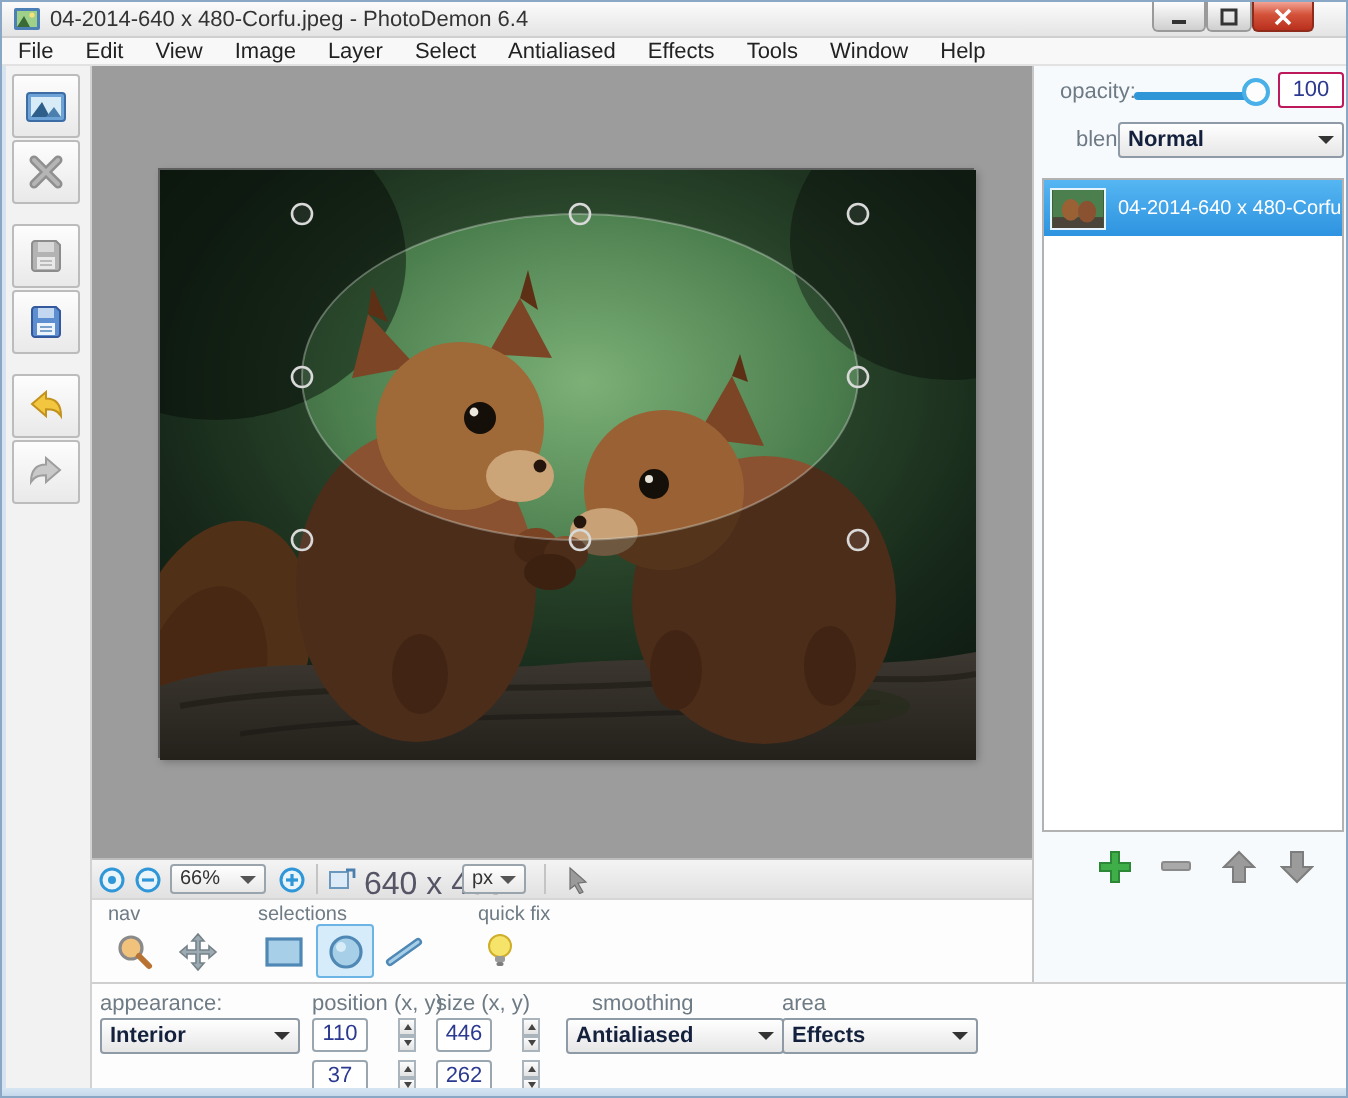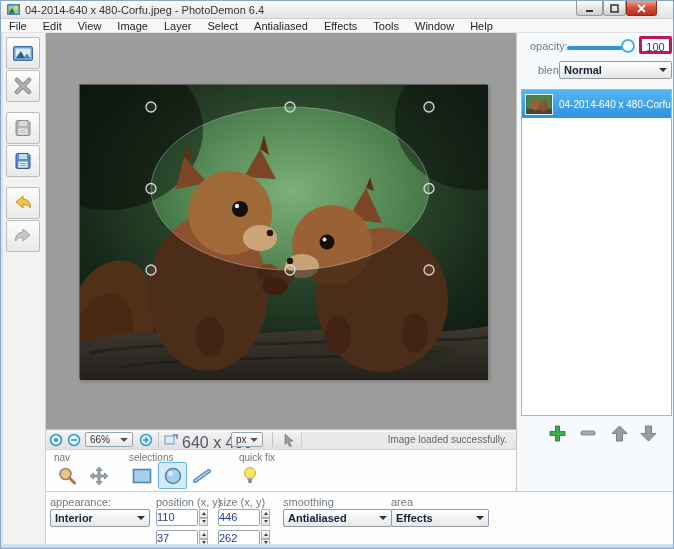--- a/index.html
+++ b/index.html
@@ -49,21 +49,21 @@
     padding-right:6px; color:#666; }
 
   
   .layers-panel { position:absolute; left:515px; top:32px; width:159px; height:458px;
     background:#f7fafc; border-left:1px solid #c6c6c6; font-size:11px; color:#6e7b85; }
   .slider-track { position:absolute; left:50px; top:13px; width:63px; height:4px;
     border-radius:2px; background:#2f96d8; cursor:pointer; }
   .slider-thumb { position:absolute; left:104px; top:6px; width:14px; height:14px;
     border-radius:50%; background:#fdfdfd; border:2px solid #49b0e8; cursor:pointer; }
   .value-box { position:absolute; left:122px; top:3px; width:33px; height:18px; background:#fff;
-    border:3px solid #be185d; border-radius:2px; text-align:center; line-height:16px;
+    border:1px solid #be185d; border-radius:2px; text-align:center; line-height:16px;
     color:#2b3990; font-size:11px; }
   .dropdown { background:linear-gradient(#ffffff,#e6e6e6); border:1px solid #8e9aa5; border-radius:2px;
     display:flex; align-items:center; font-size:11px; font-weight:600; color:#14213d;
     padding:0 4px; cursor:pointer; position:absolute; height:18px; }
   .dd-arrow { margin-left:auto; width:0; height:0; border-left:4px solid transparent;
     border-right:4px solid transparent; border-top:4px solid #333; }
   .layer-list { position:absolute; left:4px; top:56px; width:151px; height:327px; background:#fff;
     border:1px solid #b2b2b2; overflow:hidden; }
   .layer-item { height:28px; background:linear-gradient(#55b6f2,#2e93e0); display:flex;
     align-items:center; cursor:pointer; }
@@ -78,22 +78,22 @@
   .group-label { position:absolute; top:2px; }
   .pd-tool { position:absolute; top:12px; width:29px; height:27px; display:flex; align-items:center;
     justify-content:center; border:1px solid transparent; border-radius:2px; cursor:pointer; }
   .pd-tool.active { background:#d6ecfa; border-color:#6cb4e4; }
 
   
   .options-panel { position:absolute; left:45px; top:490px; width:629px; height:53px;
     background:#fdfdfd; border-top:1px solid #cfcfcf; font-size:11px; color:#6e7b85; }
   .opt-label { position:absolute; top:4px; }
   .spinner { position:absolute; width:52px; height:17px; }
-  .spinner .num { position:absolute; left:0; top:0; width:42px; height:17px; background:#fff;
-    border:1px solid #9aa7b0; border-radius:2px; text-align:left; line-height:15px;
+  .spinner .num { position:absolute; left:0; top:0; width:28px; height:17px; background:#fff;
+    border:1px solid #9aa7b0; border-radius:2px; text-align:center; line-height:15px;
     color:#2b3990; font-size:11px; }
   .spin-btns { position:absolute; left:43px; top:0; width:9px; height:17px; display:flex;
     flex-direction:column; }
   .spin-btns div { flex:1; background:linear-gradient(#fcfcfc,#e3e3e3); border:1px solid #aab4bc;
     display:flex; align-items:center; justify-content:center; cursor:pointer; }
   .tri-up { width:0; height:0; border-left:2.5px solid transparent; border-right:2.5px solid transparent;
     border-bottom:3px solid #444; }
   .tri-down { width:0; height:0; border-left:2.5px solid transparent; border-right:2.5px solid transparent;
     border-top:3px solid #444; }
 
@@ -288,21 +288,20 @@
     </svg>
     <span style="position:absolute; left:136px; top:4px; font-size:16px; color:#556;">640 x 480</span>
     <div class="sb-dropdown" style="left:185px; width:32px;">
       <span>px</span>
       <span class="dd-arrow" style="border-top-color:#555;"></span>
     </div>
     <div class="sb-sep" style="left:226px;"></div>
     <svg class="sb-icon-btn" style="left:236px;" width="14" height="14">
       <path d="M3 1 L11 8 L7 8.6 L9.5 13 L7.8 13.8 L5.4 9.6 L3 11.5 Z" fill="#9a9a9a" stroke="#6f6f6f" stroke-width="0.6"></path>
     </svg>
-    <div class="status-msg-box">Image loaded successfully.</div>
   </div>
 
   <div class="layers-panel">
     <div style="position:absolute; left:0; top:0; width:159px; height:26px;">
       <span style="position:absolute; left:13px; top:7px;">opacity:</span>
       <div class="slider-track"></div>
       <div class="slider-thumb"></div>
       <div class="value-box">100</div>
     </div>
     <span style="position:absolute; left:21px; top:31px;">blend:</span>
@@ -433,21 +432,21 @@
       <div class="spin-btns">
         <div>
             <span class="tri-up"></span>
           </div>
         <div>
             <span class="tri-down"></span>
           </div>
       </div>
     </div>
 
-    <span class="opt-label" style="left:237px;">smoothing</span>
+    <span class="opt-label" style="left:250px;">smoothing</span>
     <div class="dropdown" style="left:237px; top:17px; width:109px;">
       <span>Antialiased</span>
       <span class="dd-arrow"></span>
     </div>
 
     <span class="opt-label" style="left:345px;">area</span>
     <div class="dropdown" style="left:345px; top:17px; width:98px;">
       <span>Effects</span>
       <span class="dd-arrow"></span>
     </div>

